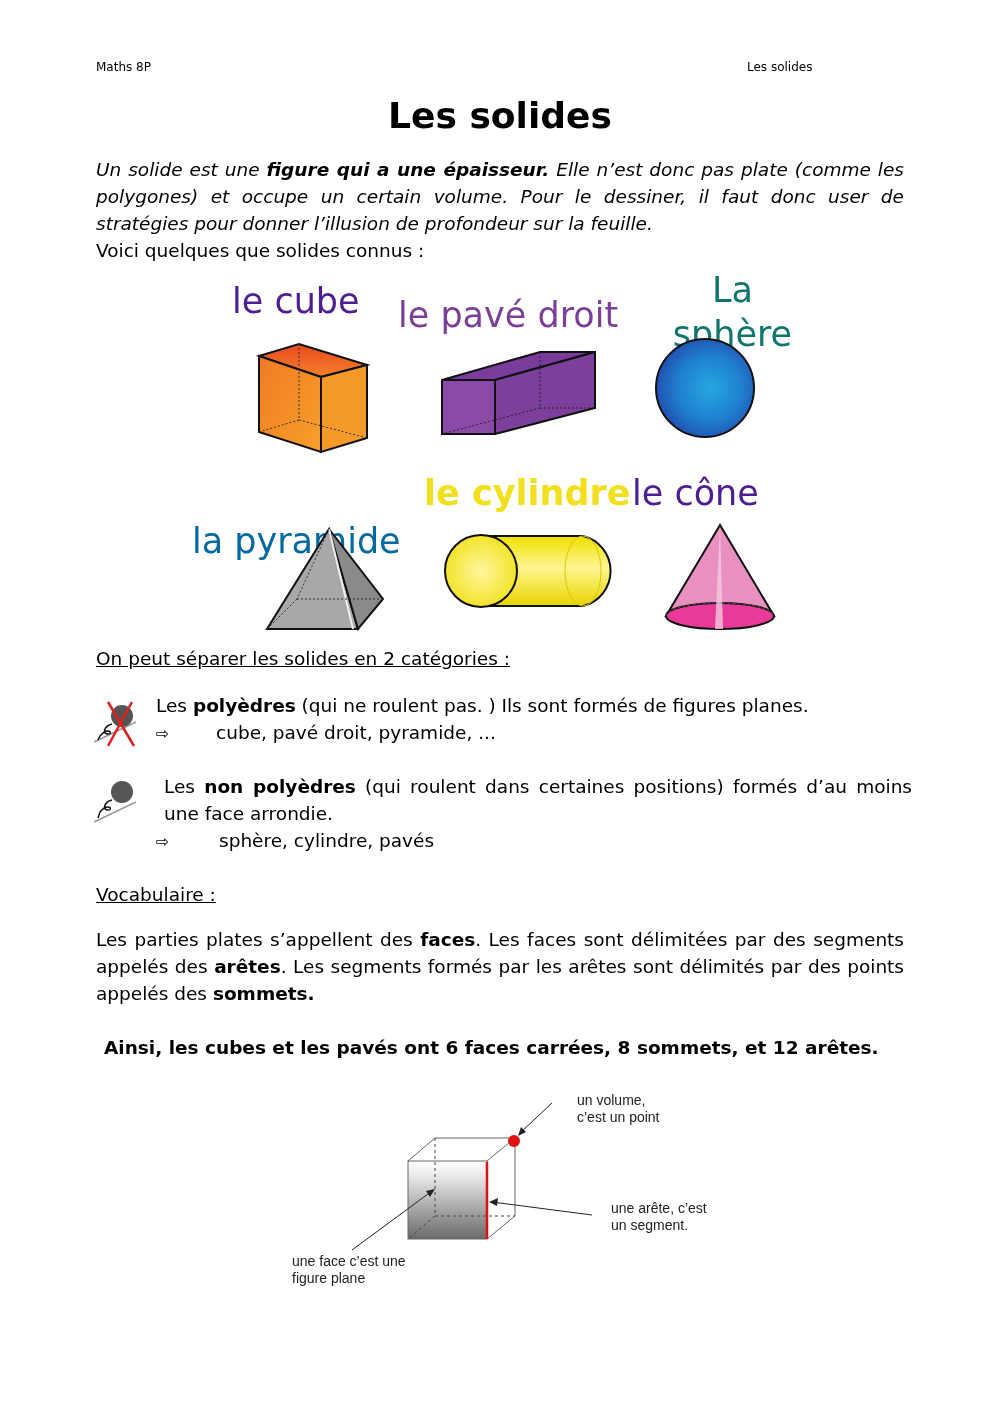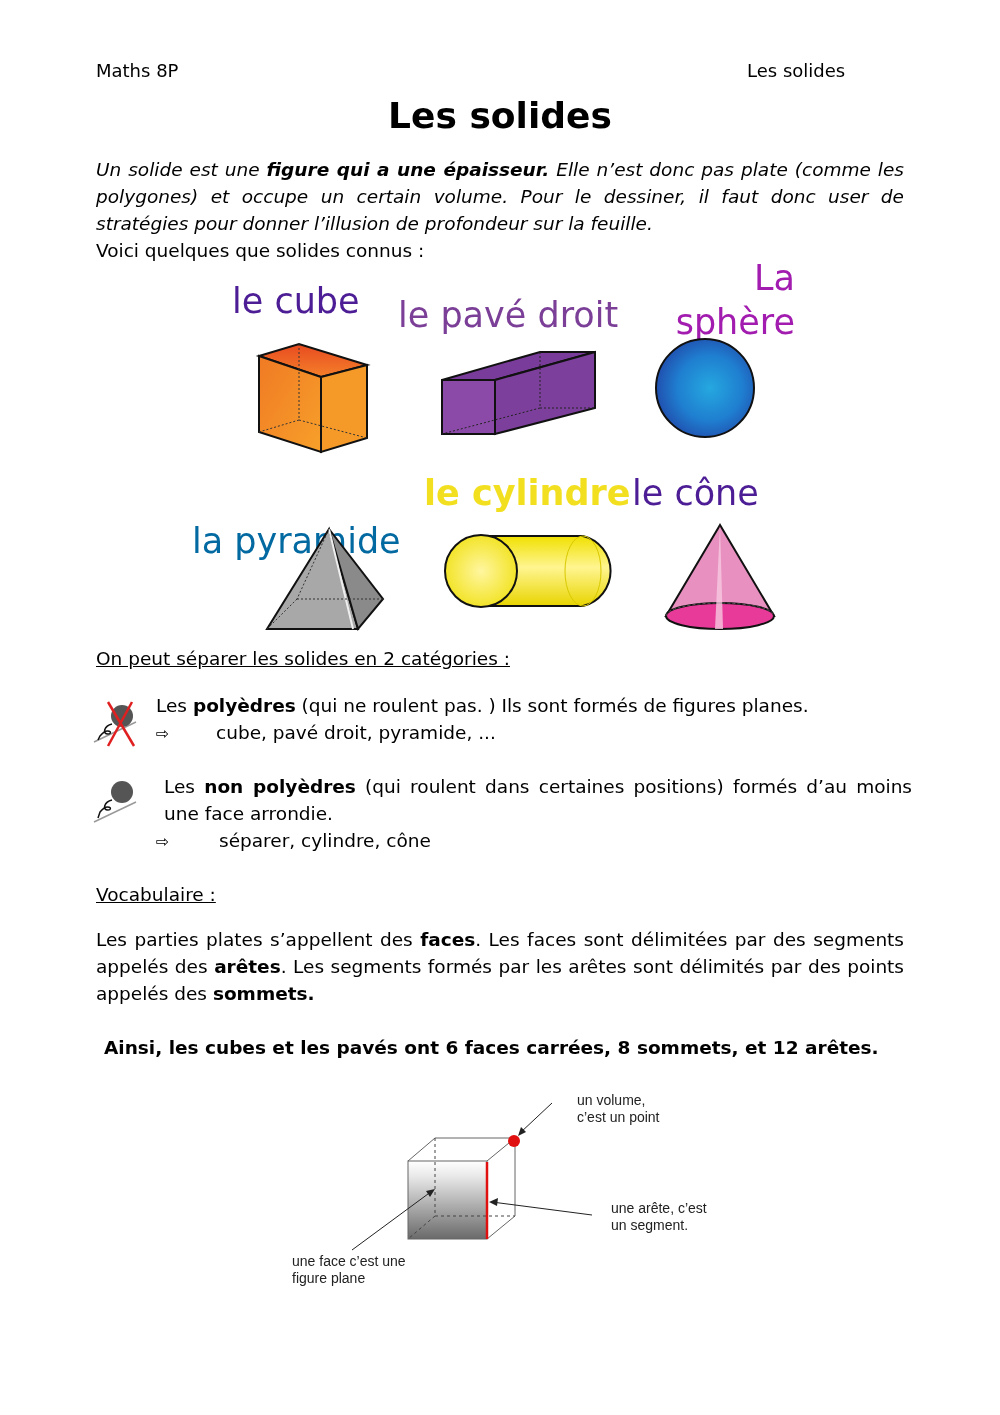--- a/index.html
+++ b/index.html
@@ -1,19 +1,19 @@
 <!DOCTYPE html>
 <html><head>
 <meta charset="utf-8">
 <style>
   html, body { margin: 0; padding: 0; background: #ffffff; }
   body { width: 1000px; height: 1415px; position: relative; overflow: hidden;
          font-family: "DejaVu Sans", sans-serif; color: #000; }
   .abs { position: absolute; }
-  .hdr { font-size: 18px; top: 60px; }
+  .hdr { font-size: 12px; top: 60px; }
   .title { top: 95px; left: 0; width: 1000px; text-align: center; font-size: 36px; font-weight: bold; }
   .para { left: 96px; width: 808px; font-size: 18.5px; line-height: 27px; text-align: justify; }
   .para b { font-weight: bold; }
   .ul { text-decoration: underline; }
   .lbl { font-size: 35px; white-space: nowrap; line-height: 1.25; }
   .arrow { display: inline-block; width: 60px; font-size: 16px; }
   .diag-lbl { font-family: "Liberation Sans", sans-serif; font-size: 14px; line-height: 17px; color: #222; }
   svg { position: absolute; overflow: visible; }
 </style>
 </head>
@@ -24,21 +24,21 @@
 
 <div class="abs title">Les solides</div>
 
 <div class="abs para" style="top:156px;font-style:italic;">
   <span>Un solide est une </span><b>figure qui a une épaisseur.</b><span> Elle n’est donc pas plate (comme les polygones) et occupe un certain volume. Pour le dessiner, il faut donc user de stratégies pour donner l’illusion de profondeur sur la feuille.</span>
 </div>
 <div class="abs para" style="top:237px;">Voici quelques que solides connus :</div>
 
 <div class="abs lbl" style="left:232px; top:280px; color:#4c1d95;">le cube</div>
 <div class="abs lbl" style="left:398px; top:294px; color:#7b3f98;">le pavé droit</div>
-<div class="abs lbl" style="left:670px; top:256px; width:125px; text-align:right; color:#a21caf; line-height:44px;">
+<div class="abs lbl" style="left:670px; top:268px; width:125px; text-align:center; color:#0f766e; line-height:44px;">
   <div>La</div>
   <div>sphère</div>
 </div>
 <div class="abs lbl" style="left:192px; top:472px; color:#0369a1;margin-top:48px;">la pyramide</div>
 <div class="abs lbl" style="left:424px; top:472px; color:#f2e020;font-weight:bold;">le cylindre</div>
 <div class="abs lbl" style="left:632px; top:472px; color:#4c1d95;">le cône</div>
 
 <svg style="left:255px; top:340px;" width="120" height="115">
   <defs>
     <linearGradient id="cubeTop" x1="0" y1="0" x2="0" y2="1">
@@ -129,21 +129,21 @@
 
 <svg style="left:90px; top:778px;" width="50" height="50">
   <line x1="4" y1="44" x2="46" y2="24" stroke="#999" stroke-width="1.5"></line>
   <circle cx="32" cy="14" r="11" fill="#555"></circle>
   <path d="M22,22 C14,24 12,32 18,32 C24,32 18,24 10,34 L8,40" fill="none" stroke="#111" stroke-width="1.5"></path>
 </svg>
 <div class="abs para" style="left:164px; width:748px; top:773px;">
   <span>Les </span><b>non polyèdres</b><span> (qui roulent dans certaines positions) formés d’au moins une face arrondie.</span>
 </div>
 <div class="abs para" style="left:156px; width:748px; top:827px;">
-  <span class="arrow" style="width:63px;">⇨</span><span>séparer, cylindre, cône</span>
+  <span class="arrow" style="width:63px;">⇨</span><span>sphère, cylindre, pavés</span>
 </div>
 
 <div class="abs para ul" style="top:881px;">Vocabulaire : </div>
 <div class="abs para" style="top:926px;">
   <span>Les parties plates s’appellent des </span><b>faces</b><span>. Les faces sont délimitées par des segments appelés des </span><b>arêtes</b><span>.  Les segments formés par les arêtes sont délimités par des points appelés des </span><b>sommets.</b>
 </div>
 <div class="abs para" style="top:1034px; font-weight:bold;margin-left:8px;">Ainsi, les cubes et les pavés ont 6 faces carrées, 8 sommets, et 12 arêtes.</div>
 
 <svg style="left:280px; top:1085px;" width="450" height="210">
   <defs>

